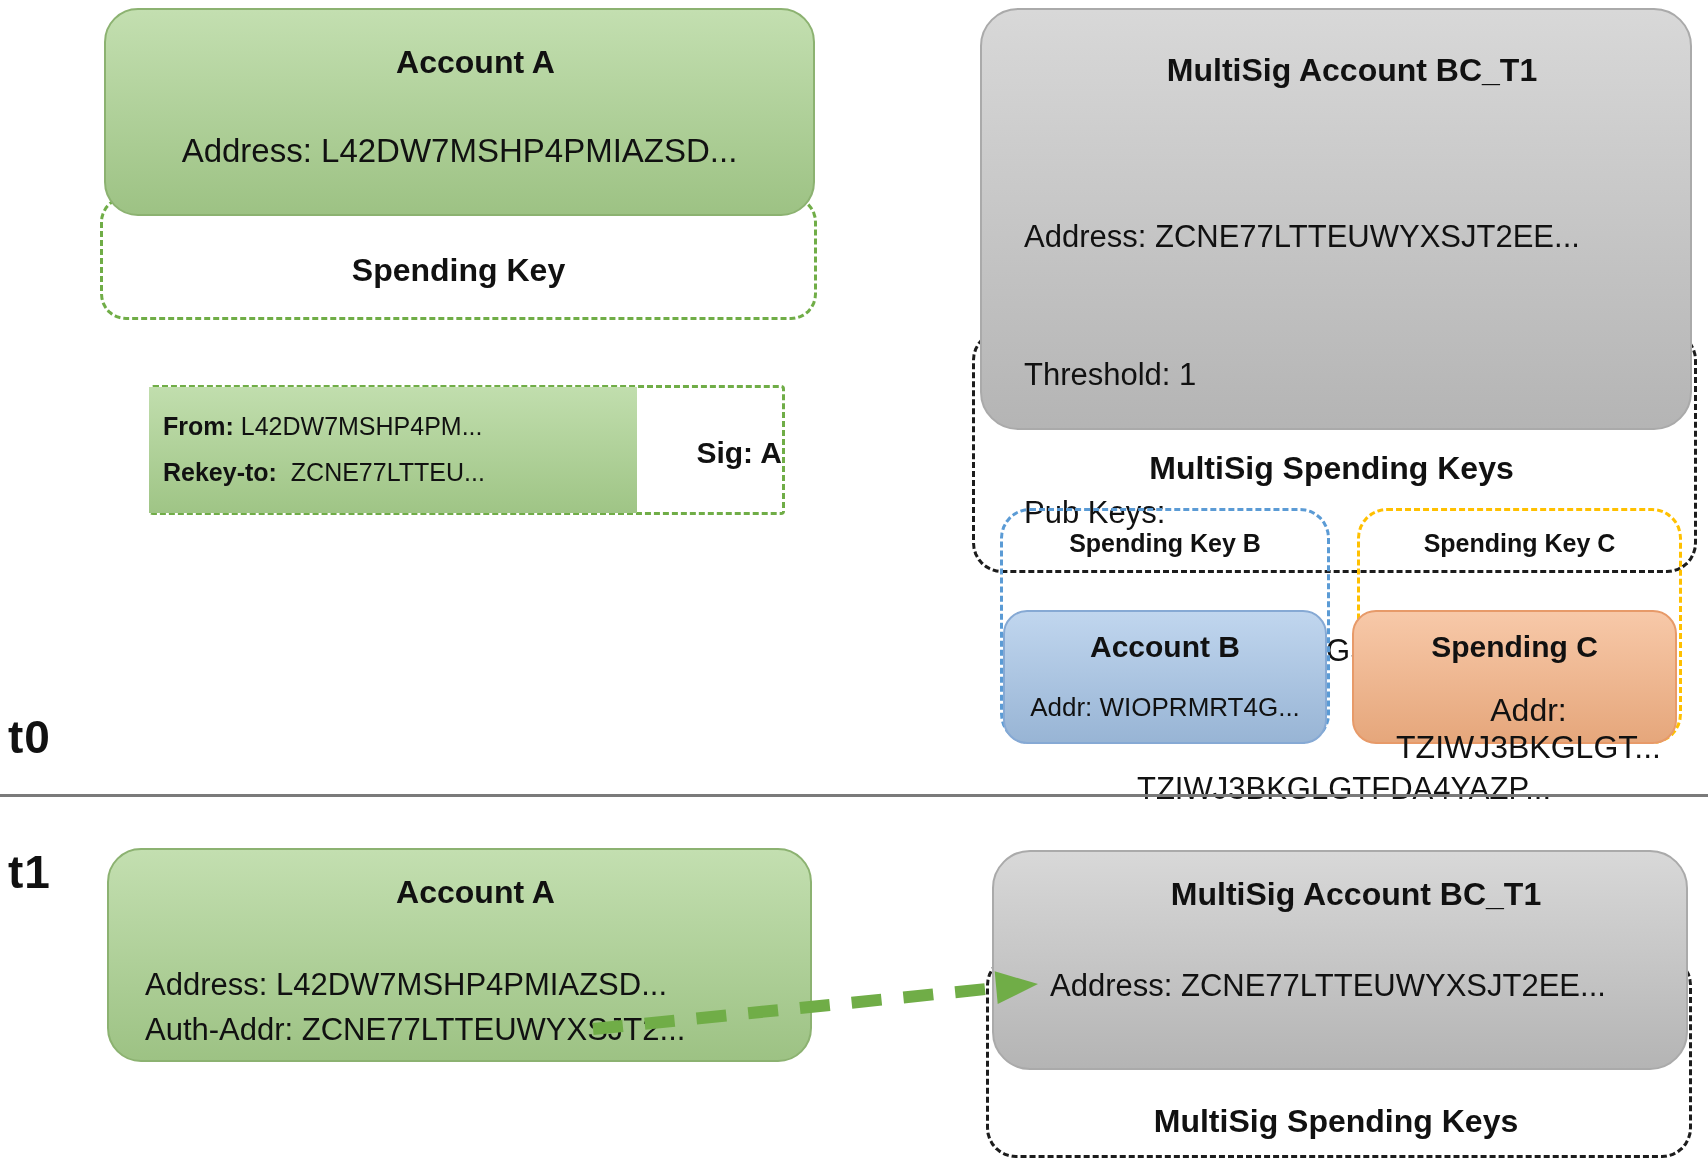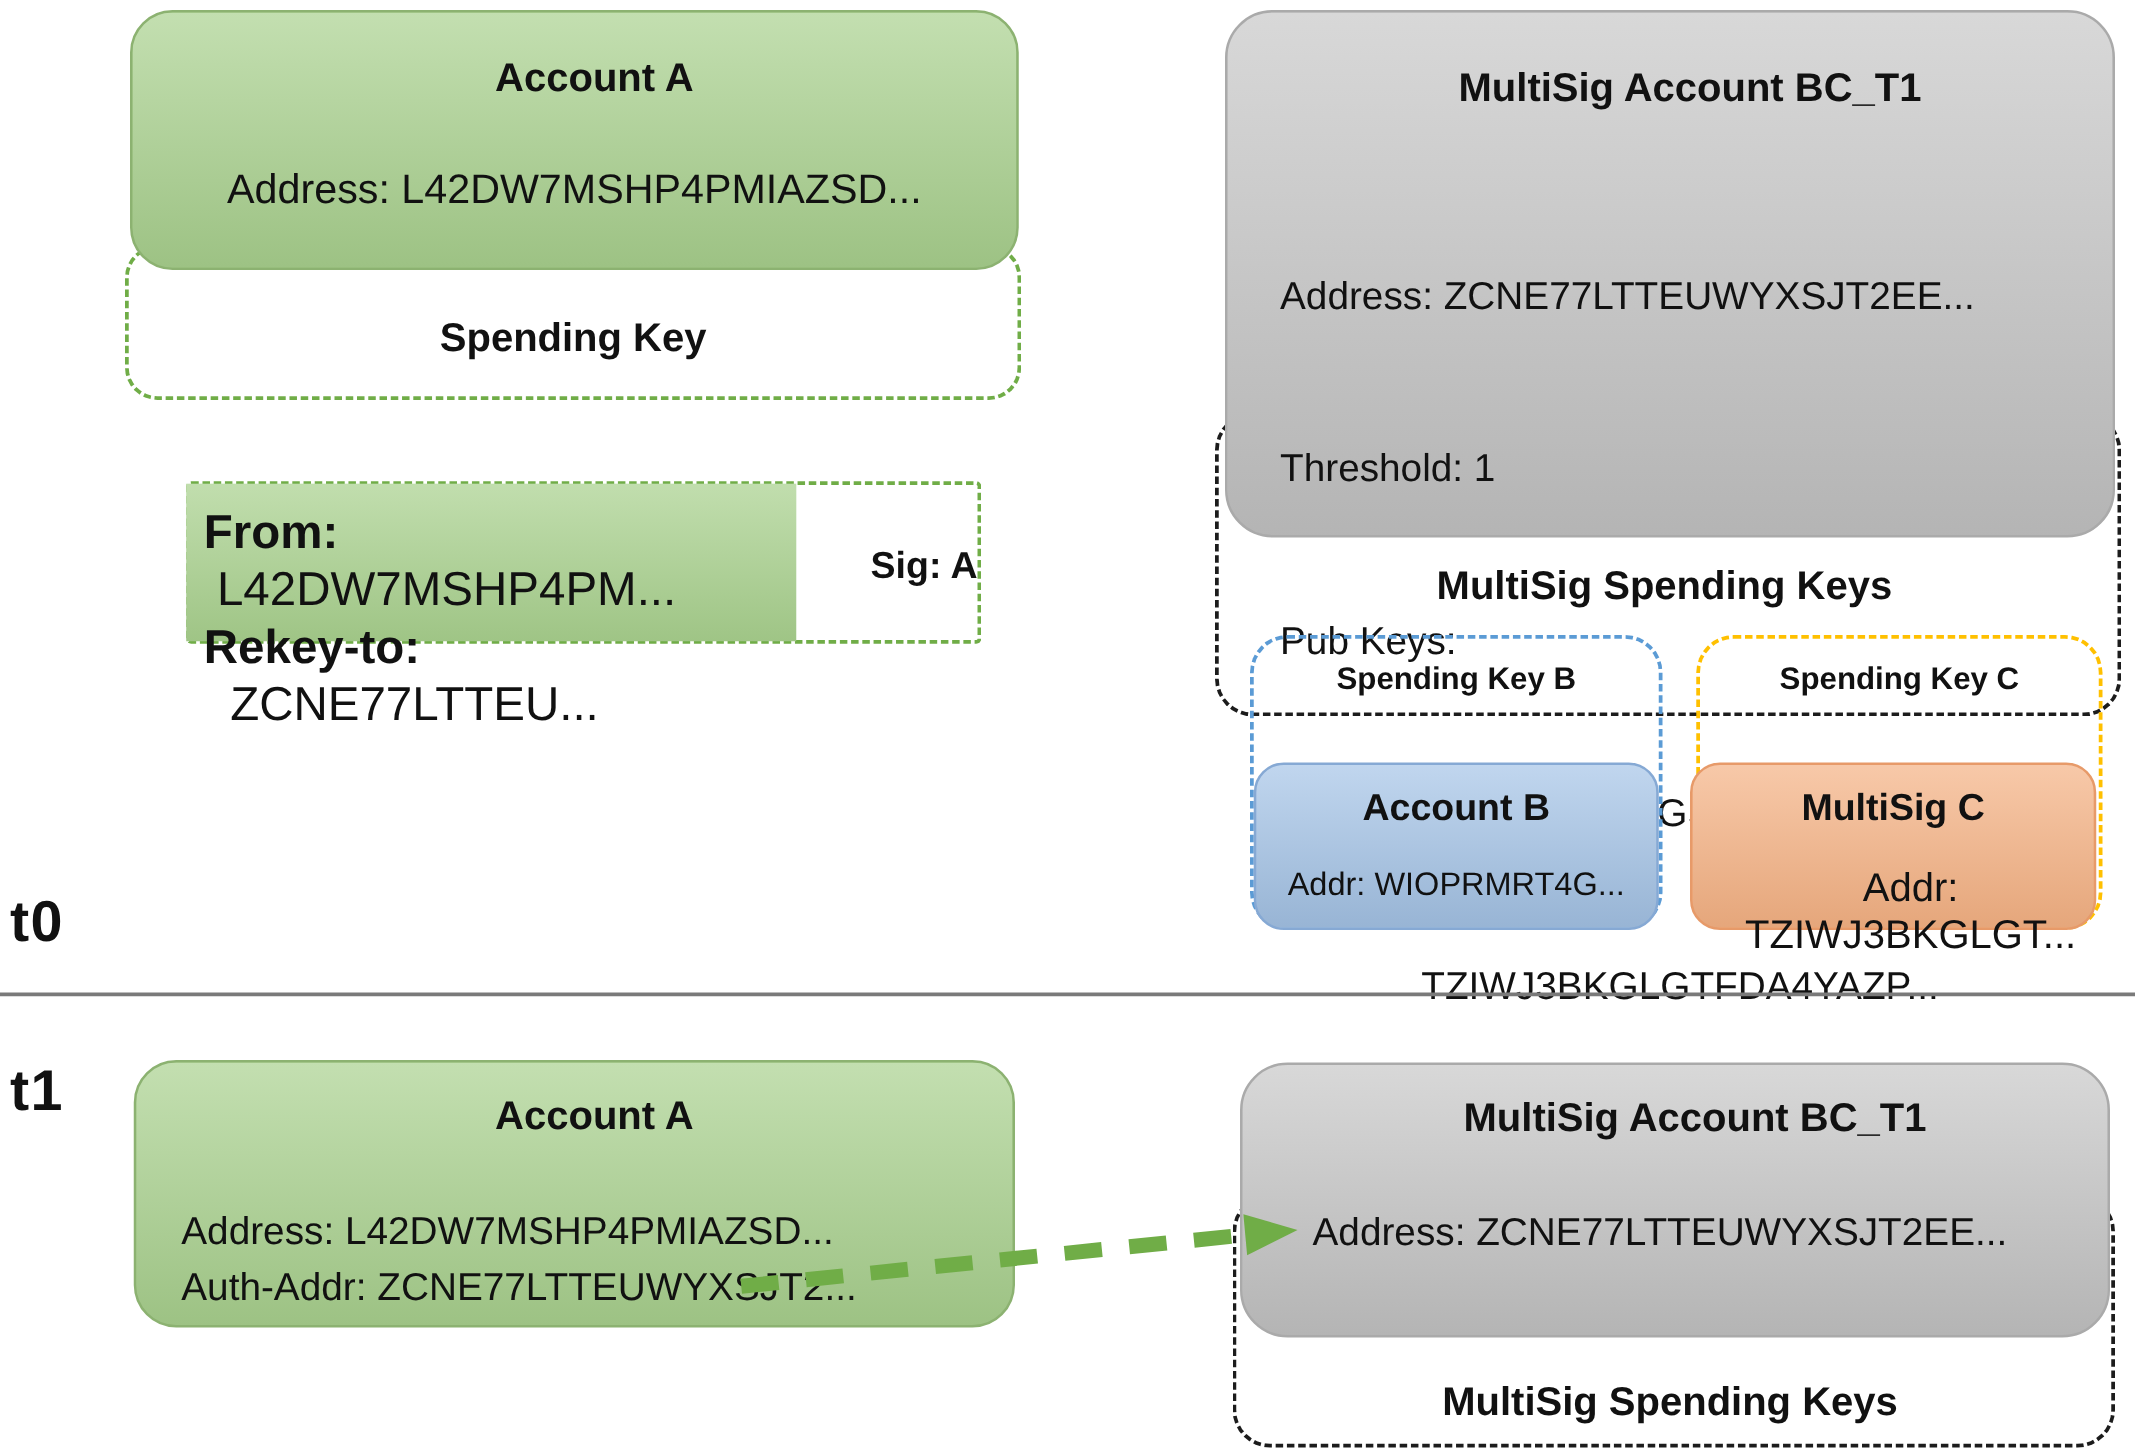--- a/index.html
+++ b/index.html
@@ -47,21 +47,21 @@
   <div class="abs dash-green" style="left:100px;top:196px;width:711px;height:118px;"></div>
   <div class="abs ctr b" style="left:100px;top:252px;width:717px;font-size:32px;">Spending Key</div>
 
   <div class="abs gbox" style="left:104px;top:8px;width:707px;height:204px;">
     <div class="ttl abs" style="left:0;top:34px;width:100%;">Account A</div>
     <div class="abs ctr" style="left:0;top:122px;font-size:33px;">Address: L42DW7MSHP4PMIAZSD...</div>
   </div>
 
   <div class="abs dash-green-sq" style="left:149px;top:385px;width:630px;height:124px;"></div>
   <div class="abs" style="left:149px;top:387px;width:488px;height:126px;background:linear-gradient(rgba(255,255,255,.28),rgba(0,0,0,.06)),var(--green-fill);">
-    <div class="abs" style="left:14px;top:16px;font-size:38px;line-height:46px;">
+    <div class="abs" style="left:14px;top:16px;font-size:25px;line-height:46px;">
       <div><span class="b">From:</span><span style="white-space:pre;"> L42DW7MSHP4PM...</span></div>
       <div><span class="b">Rekey-to:</span><span style="white-space:pre;text-align:center;">  ZCNE77LTTEU...</span></div>
     </div>
   </div>
   <div class="abs ctr b" style="left:637px;top:436px;width:145px;font-size:30px;text-align:right;">Sig: A</div>
 
   <div class="abs dash-black" style="left:972px;top:330px;width:719px;height:237px;"></div>
 
   <div class="abs graybox" style="left:980px;top:8px;width:708px;height:418px;">
     <div class="ttl abs" style="left:0;top:42px;width:100%;">MultiSig Account BC_T1</div>
@@ -82,21 +82,21 @@
   </div>
   <div class="abs dash-yellow" style="left:1357px;top:508px;width:319px;height:230px;">
     <div class="abs ctr b" style="left:0;top:18px;font-size:25px;">Spending Key C</div>
   </div>
 
   <div class="abs bluebox" style="left:1003px;top:610px;width:320px;height:130px;">
     <div class="abs ctr b" style="left:0;top:18px;font-size:30px;">Account B</div>
     <div class="abs ctr" style="left:0;top:80px;font-size:26px;">Addr: WIOPRMRT4G...</div>
   </div>
   <div class="abs orangebox" style="left:1352px;top:610px;width:321px;height:130px;">
-    <div class="abs ctr b" style="left:0;top:18px;font-size:30px;">MultiSig C</div>
+    <div class="abs ctr b" style="left:0;top:18px;font-size:30px;">Spending C</div>
     <div class="abs ctr" style="left:0;top:80px;font-size:32px;padding-left:14px;">Addr: TZIWJ3BKGLGT...</div>
   </div>
 
   <div class="abs tlabel" style="left:8px;top:710px;">t0</div>
   <div class="abs divider" style="left:0;top:794px;width:1708px;"></div>
 
   <div class="abs tlabel" style="left:8px;top:845px;">t1</div>
 
   <div class="abs gbox" style="left:107px;top:848px;width:701px;height:210px;">
     <div class="ttl abs" style="left:0;top:24px;width:100%;">Account A</div>

